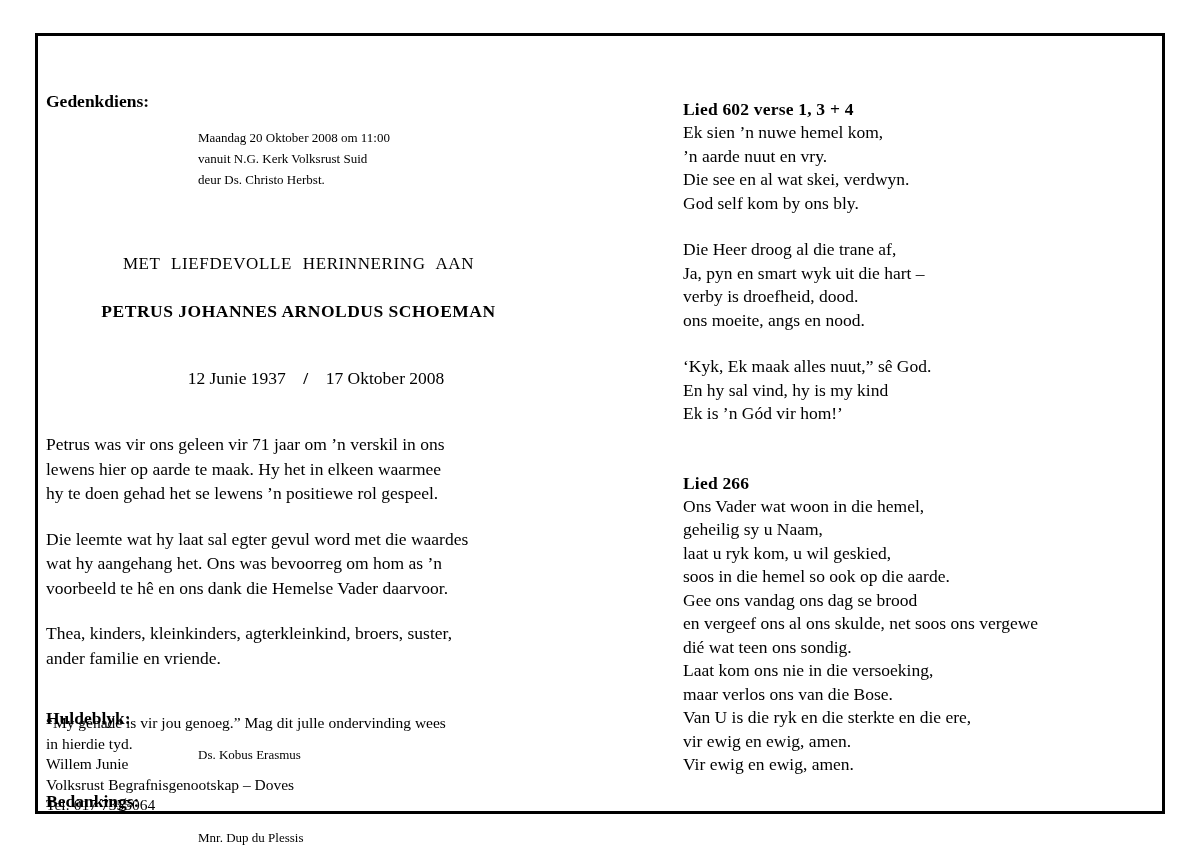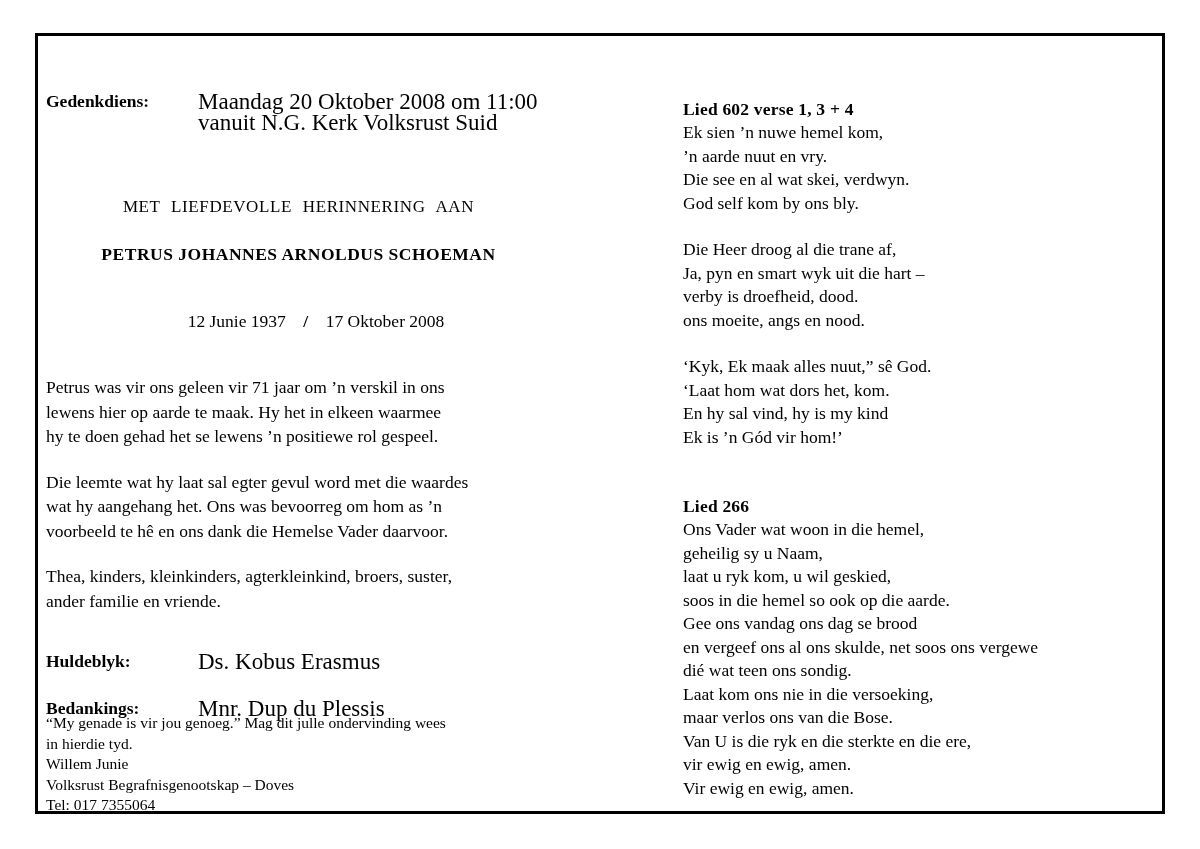--- a/index.html
+++ b/index.html
@@ -56,22 +56,23 @@
   }
   .detail-label {
     font-weight: bold;
     font-size: 17.5px;
     line-height: 21px;
     width: 152px;
     flex: 0 0 152px;
     white-space: nowrap;
   }
   .detail-value {
-    font-size: 23px;
+    font-size: 13px;
     line-height: 21px;
+    margin-top: 36px;
   }
   .detail-value .line {
     display: block;
     white-space: nowrap;
   }
 
   
   .memorial-intro {
     text-align: center;
     font-size: 17px;
@@ -167,20 +168,21 @@
 <div id="page">
   <div id="frame">
 
     <div id="left-column">
 
       <div class="detail-row">
         <div class="detail-label">Gedenkdiens:</div>
         <div class="detail-value">
           <span class="line">Maandag 20 Oktober 2008 om 11:00</span>
           <span class="line">vanuit N.G. Kerk Volksrust Suid</span>
+          <span class="line">deur Ds. Christo Herbst.</span>
         </div>
       </div>
 
       <div class="memorial-intro">MET  LIEFDEVOLLE  HERINNERING  AAN</div>
 
       <div class="deceased-name">PETRUS JOHANNES ARNOLDUS SCHOEMAN</div>
 
       <div class="life-dates">
         <span>12 Junie 1937</span><span>    </span><span class="sep">/</span><span>    </span><span>17 Oktober 2008</span>
       </div>
@@ -241,21 +243,20 @@
           <span class="line">Die Heer droog al die trane af,</span>
           <span class="line">Ja, pyn en smart wyk uit die hart –</span>
           <span class="line">verby is droefheid, dood.</span>
           <span class="line">ons moeite, angs en nood.</span>
         </div>
 
         <div class="verse-gap"></div>
 
         <div class="hymn-verse">
           <span class="line">ʻKyk, Ek maak alles nuut,” sê God.</span>
-          <span class="line">ʻLaat hom wat dors het, kom.</span>
           <span class="line">En hy sal vind, hy is my kind</span>
           <span class="line">Ek is ʼn Gód vir hom!ʼ</span>
         </div>
       </div>
 
       <div class="hymn-gap"></div>
 
       <div>
         <div class="hymn-title">Lied 266</div>
 

